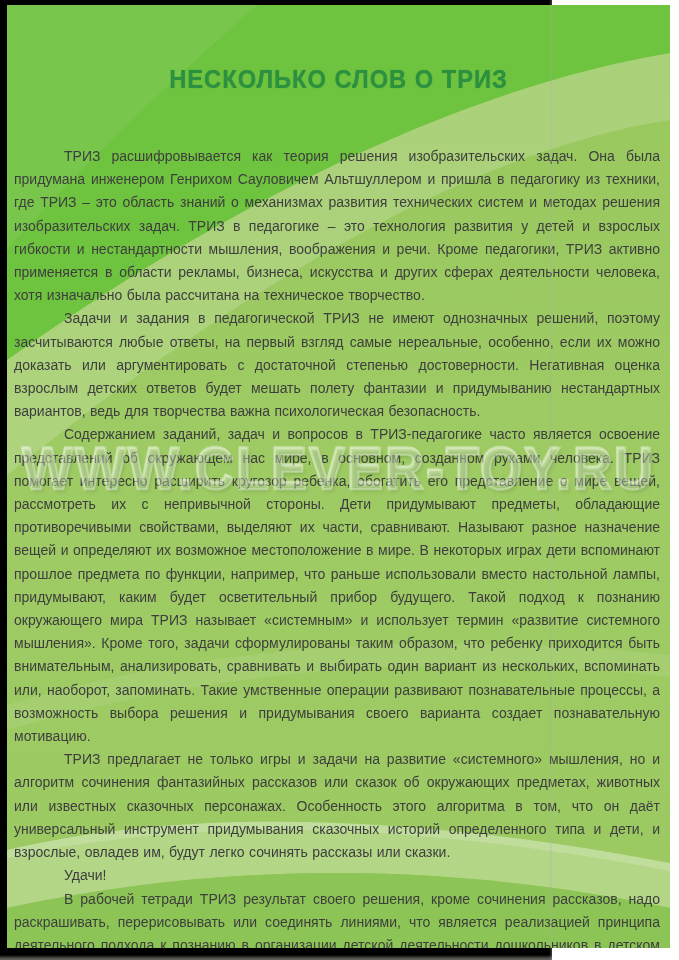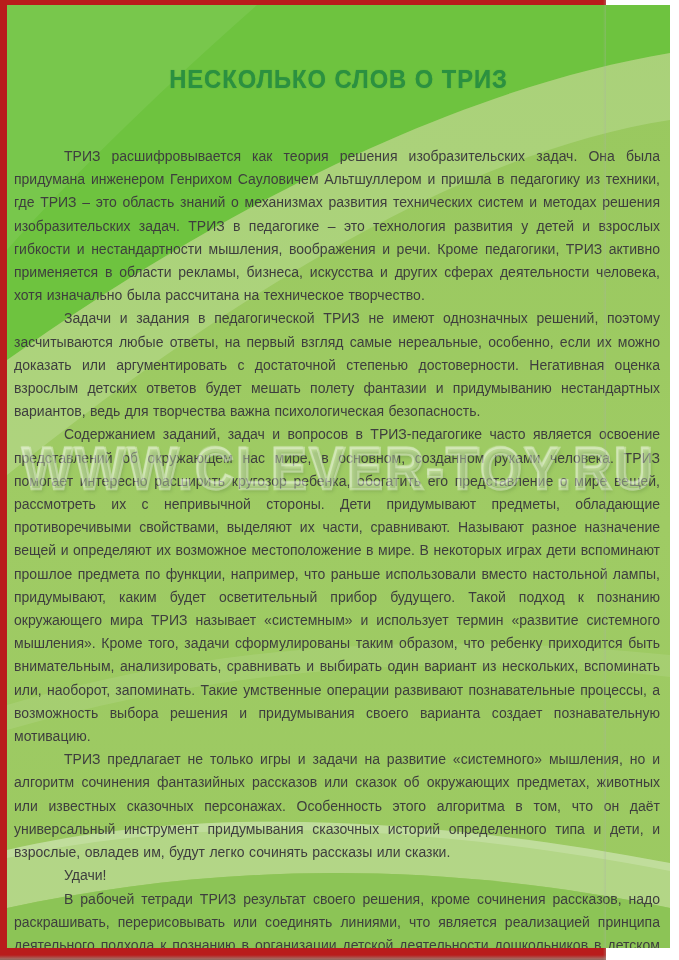--- a/index.html
+++ b/index.html
@@ -6,23 +6,23 @@
     margin: 0;
     padding: 0;
     width: 679px;
     height: 960px;
     background: #ffffff;
     overflow: hidden;
     font-family: "Liberation Sans", sans-serif;
   }
   .scan {
     position: relative;
-    width: 606px;
+    width: 552px;
     height: 960px;
-    background: #b91c1c;
+    background: #000000;
   }
   
   .page {
     position: absolute;
     left: 7px;
     top: 5px;
     width: 663px;
     height: 943px;
     background: var(--base-green, #9cca61);
     overflow: hidden;

